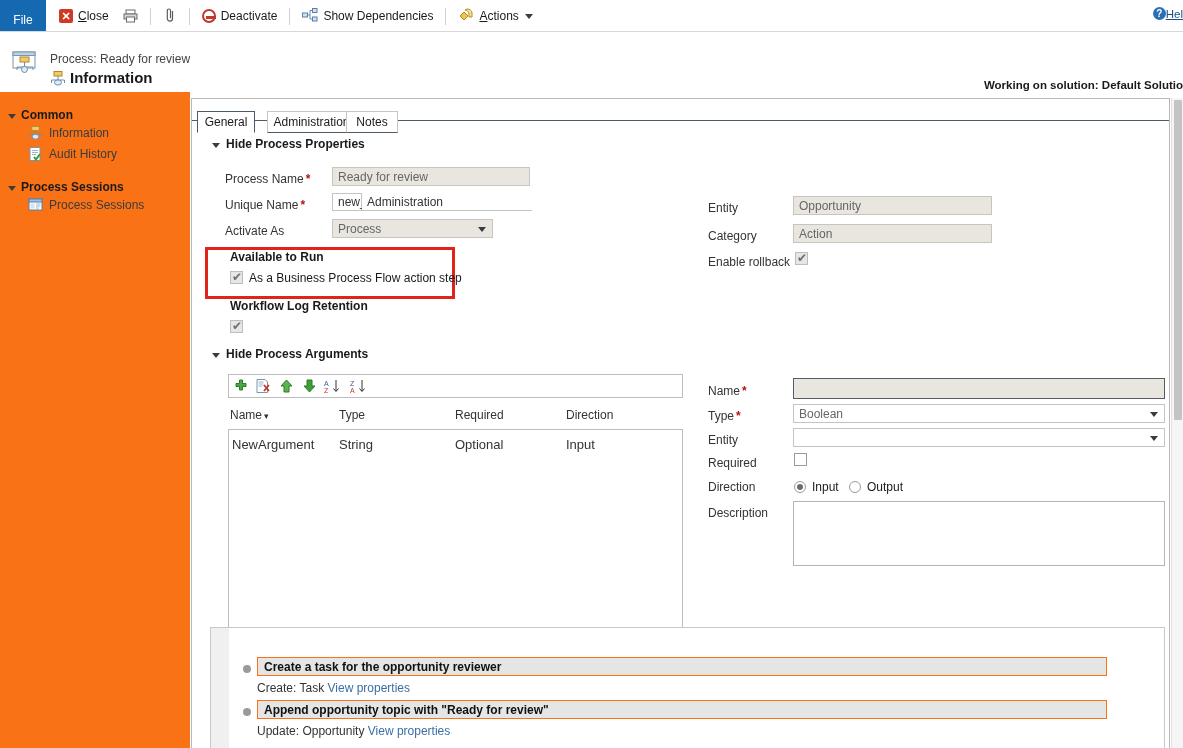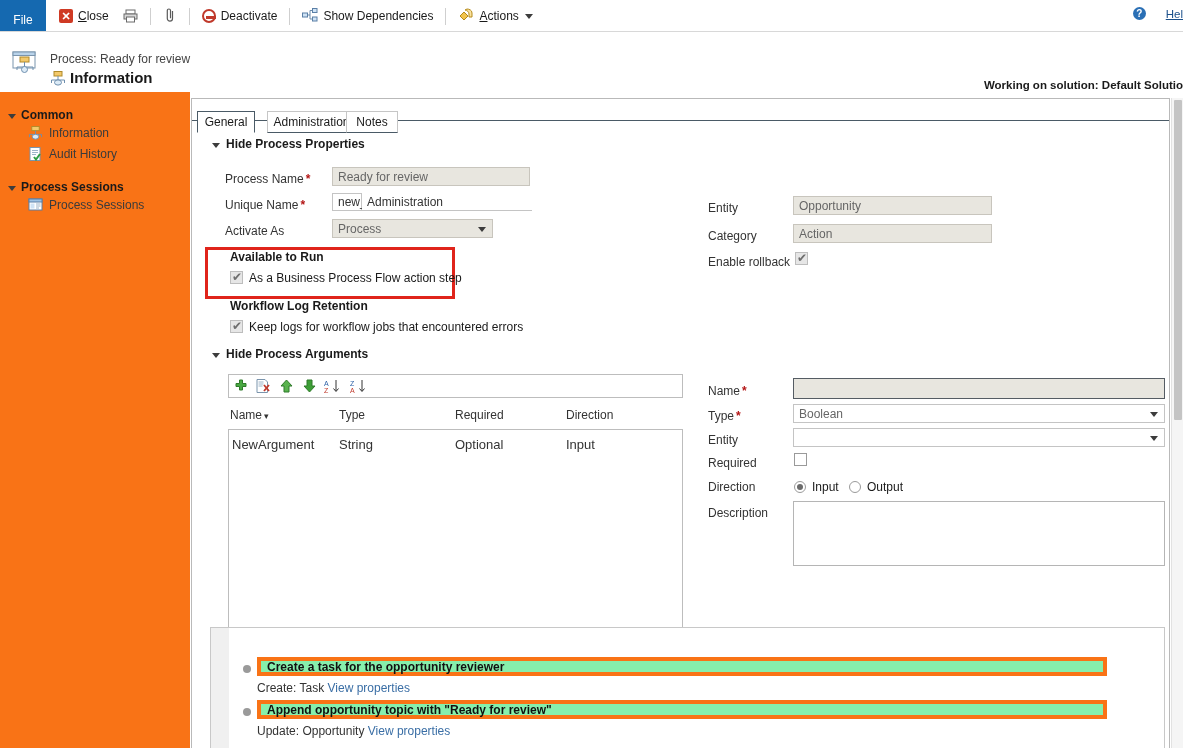--- a/index.html
+++ b/index.html
@@ -32,21 +32,21 @@
   .ic-deact:after{content:"";position:absolute;left:2px;top:5px;width:10px;height:3px;background:#c0392b;}
 
   
   .header{position:absolute;left:0;top:32px;width:1183px;height:60px;background:#fff;}
   .hdr-icon{position:absolute;left:12px;top:18px;width:28px;height:26px;}
   .hdr-sub{position:absolute;left:50px;top:20px;font-size:12px;color:#444;}
   .hdr-title{position:absolute;left:70px;top:37px;font-size:15px;font-weight:bold;color:#1a1a1a;}
   .hdr-title-ic{position:absolute;left:50px;top:39px;width:16px;height:15px;}
   .solution{position:absolute;right:0;top:47px;font-size:11.5px;font-weight:bold;color:#1a1a1a;white-space:nowrap;}
   .help{position:absolute;right:0;top:7px;display:flex;align-items:center;white-space:nowrap;}
-  .help a{color:#1a4f8a;text-decoration:underline;font-size:11.5px;margin-left:20px;}
+  .help a{color:#1a4f8a;text-decoration:underline;font-size:11.5px;margin-left:0;}
   .ic-help{width:13px;height:13px;border-radius:50%;background:#2a6fb5;color:#fff;font-size:10px;
      line-height:13px;text-align:center;font-weight:bold;}
 
   
   .leftnav{position:absolute;left:0;top:92px;width:190px;height:656px;background:#f97316;}
   .nav-group{margin-top:16px;}
   .nav-group-hdr{display:flex;align-items:center;font-size:12px;font-weight:bold;color:#1a1a1a;padding-left:8px;cursor:pointer;}
   .caret{width:0;height:0;border-left:4px solid transparent;border-right:4px solid transparent;
      border-top:5px solid #3c3c3c;margin-right:5px;margin-top:2px;}
   .nav-item{display:flex;align-items:center;padding-left:28px;height:21px;color:#3b3b3b;font-size:12px;cursor:pointer;}
@@ -100,21 +100,21 @@
 
   .radio{position:absolute;width:12px;height:12px;border-radius:50%;background:#fff;border:1px solid #9a9a9a;box-sizing:border-box;}
   .radio.on:after{content:"";position:absolute;left:2px;top:2px;width:6px;height:6px;border-radius:50%;background:#6b6b6b;}
   .radio-lbl{position:absolute;font-size:12px;color:#1a1a1a;}
 
   .textarea{position:absolute;box-sizing:border-box;background:#fff;border:1px solid #b5b5b5;}
 
   
   .steps{position:absolute;box-sizing:border-box;border:1px solid #c8c8c8;background:#fff;}
   .step-dot{position:absolute;width:8px;height:8px;border-radius:50%;background:#9a9a9a;}
-  .step-title{position:absolute;box-sizing:border-box;background:#86efac;border:4px solid #f97316;
+  .step-title{position:absolute;box-sizing:border-box;background:#e5e5e5;border:1px solid #f97316;
      font-size:12px;font-weight:bold;color:#111;display:flex;align-items:center;padding-left:6px;}
   .step-meta{position:absolute;font-size:12px;color:#333;white-space:nowrap;}
   .step-meta a{color:#3a6ea5;text-decoration:none;}
   .step-strip{position:absolute;background:#f0f0f0;}
 
   
   .vscroll{position:absolute;right:0;top:98px;width:12px;height:650px;background:#f5f5f5;border-left:1px solid #e2e2e2;box-sizing:border-box;}
   .vthumb{position:absolute;left:2px;top:2px;width:8px;height:320px;background:#c4c4c4;border-radius:1px;}
 </style>
 </head>
@@ -303,21 +303,20 @@
     <div class="bold-lbl" style="left:38px;top:151px;">Available to Run</div>
     <div class="cbx dis" style="left:38px;top:172px;">
       <span class="tick">✔</span>
     </div>
     <div class="cb-text" style="left:57px;top:172px;">As a Business Process Flow action step</div>
 
     <div class="bold-lbl" style="left:38px;top:200px;">Workflow Log Retention</div>
     <div class="cbx dis" style="left:38px;top:221px;">
       <span class="tick">✔</span>
     </div>
-    <div class="cb-text" style="left:57px;top:221px;">Keep logs for workflow jobs that encountered errors</div>
 
     <div class="lbl-f" style="left:516px;top:102px;">Entity</div>
     <div class="fld ro" style="left:601px;top:97px;width:199px;height:19px;">Opportunity</div>
 
     <div class="lbl-f" style="left:516px;top:130px;">Category</div>
     <div class="fld ro" style="left:601px;top:125px;width:199px;height:19px;">Action</div>
 
     <div class="lbl-f" style="left:516px;top:156px;">Enable rollback</div>
     <div class="cbx dis" style="left:603px;top:153px;">
       <span class="tick">✔</span>

